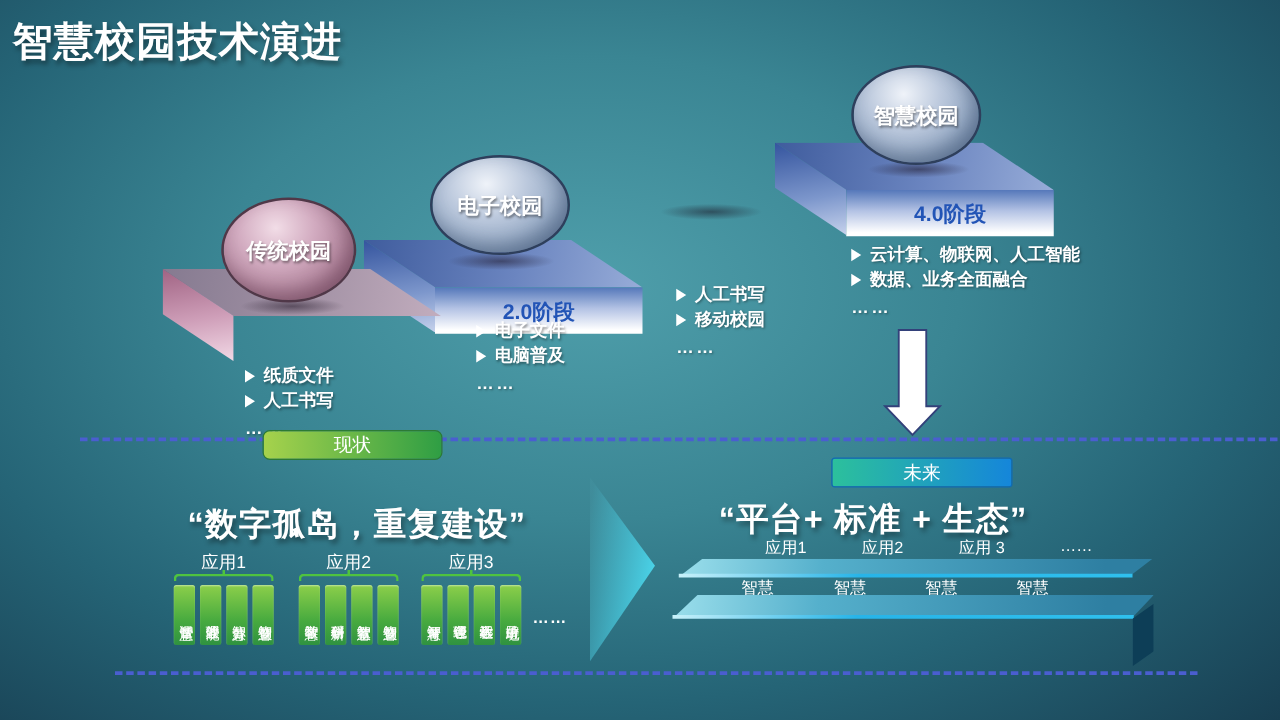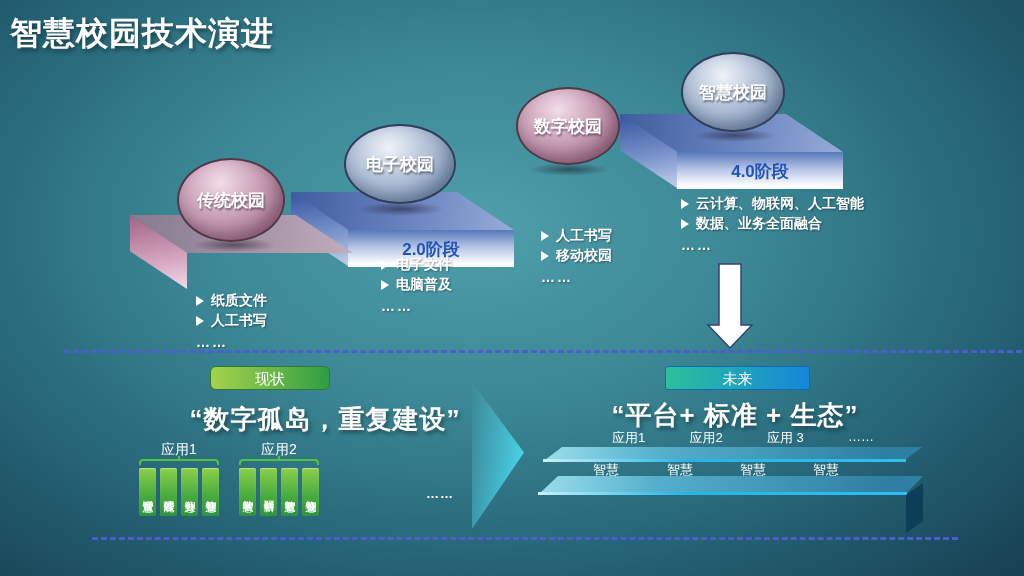--- a/index.html
+++ b/index.html
@@ -62,25 +62,25 @@
   #down-arrow { position:absolute; left:706px; top:263px; }
 
   
   .dash { position:absolute; border-top:3px dashed #4a5ed0; }
   #dash-top{ left:64px; top:350px; width:958px; }
   #dash-bottom{ left:92px; top:537px; width:866px; }
 
   
   .badge { position:absolute; height:24px; line-height:23px; text-align:center;
      color:#fff; font-size:15px; border-radius:6px; }
-  #badge-present{ left:210px; top:366px; width:120px;
+  #badge-present{ left:210px; top:344px; width:144px;
      background:linear-gradient(90deg,#a6d24c,#2f9e44); border:1px solid #2c7a35; }
   #badge-future{ left:665px; top:366px; width:145px; border-radius:3px;
      background:linear-gradient(90deg,#2cc09c,#1586da); border:1px solid #0f6bb4; }
-  .quote { position:absolute; text-align:center; color:#fff; font-weight:bold;
+  .quote { position:absolute; color:#fff; font-weight:bold;
      font-size:26px; letter-spacing:1px; text-shadow:2px 3px 4px rgba(0,0,0,.4); }
   #quote-present{ left:150px; top:402px; width:350px; }
   #quote-future { left:575px; top:398px; width:320px; }
 
   
   .group { position:absolute; top:441px; width:80px; }
   #group1{left:139px;} #group2{left:239px;} #group3{left:337px;}
   .group-label { text-align:center; color:#fff; font-size:14px; height:17px; }
   .brace { position:relative; height:6px; margin-top:1px;
      border-top:2px solid #4fc33f; border-left:2px solid #4fc33f; border-right:2px solid #4fc33f;
@@ -143,21 +143,20 @@
     <div class="face-top"></div>
     <div class="face-side"></div>
   </div>
 
   <div class="sphere-shadow" id="shadow1"></div>
   <div class="sphere-shadow" id="shadow2"></div>
   <div class="sphere-shadow" id="shadow3"></div>
   <div class="sphere-shadow" id="shadow4"></div>
   <div class="sphere pink" id="sphere1">传统校园</div>
   <div class="sphere blue" id="sphere2">电子校园</div>
-  <div class="sphere pink" id="sphere3">数字校园</div>
   <div class="sphere blue" id="sphere4">智慧校园</div>
 
   <div class="blist" id="list1">
     <div class="row">
         <span class="tri"></span>
         <span>纸质文件</span>
       </div>
     <div class="row">
         <span class="tri"></span>
         <span>人工书写</span>
@@ -223,20 +222,30 @@
   <div class="group" id="group2">
     <div class="group-label">应用2</div>
     <div class="brace"></div>
     <div class="apps">
       <div class="app-box">智慧教学</div>
       <div class="app-box">创新科研</div>
       <div class="app-box">智慧教室</div>
       <div class="app-box">智慧物业</div>
     </div>
   </div>
+  <div class="group" id="group3">
+    <div class="group-label">应用3</div>
+    <div class="brace"></div>
+    <div class="apps">
+      <div class="app-box">智慧考评</div>
+      <div class="app-box">绿色管理</div>
+      <div class="app-box">远程教学</div>
+      <div class="app-box">电子班牌</div>
+    </div>
+  </div>
   <div id="present-ellipsis">……</div>
 
   <div id="flow-arrow"></div>
 
   <div class="badge" id="badge-future">未来</div>
   <div class="quote" id="quote-future">“平台+ 标准 + 生态”</div>
 
   <div id="future-apps">
     <span>应用1</span>
     <span>应用2</span>

